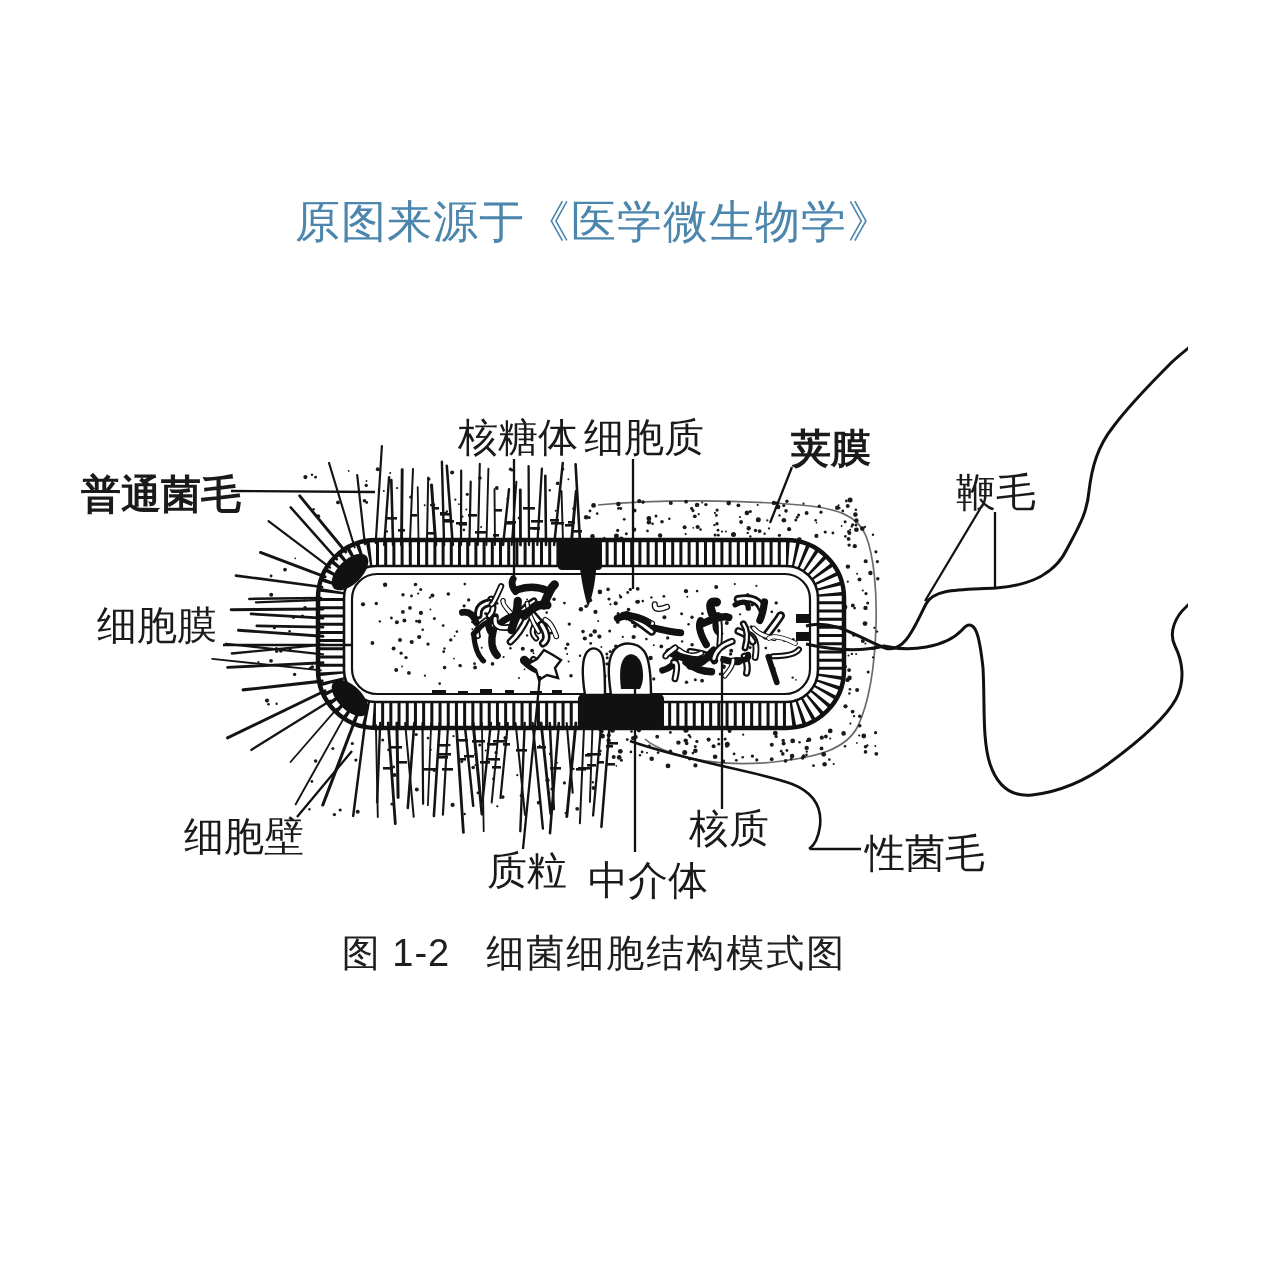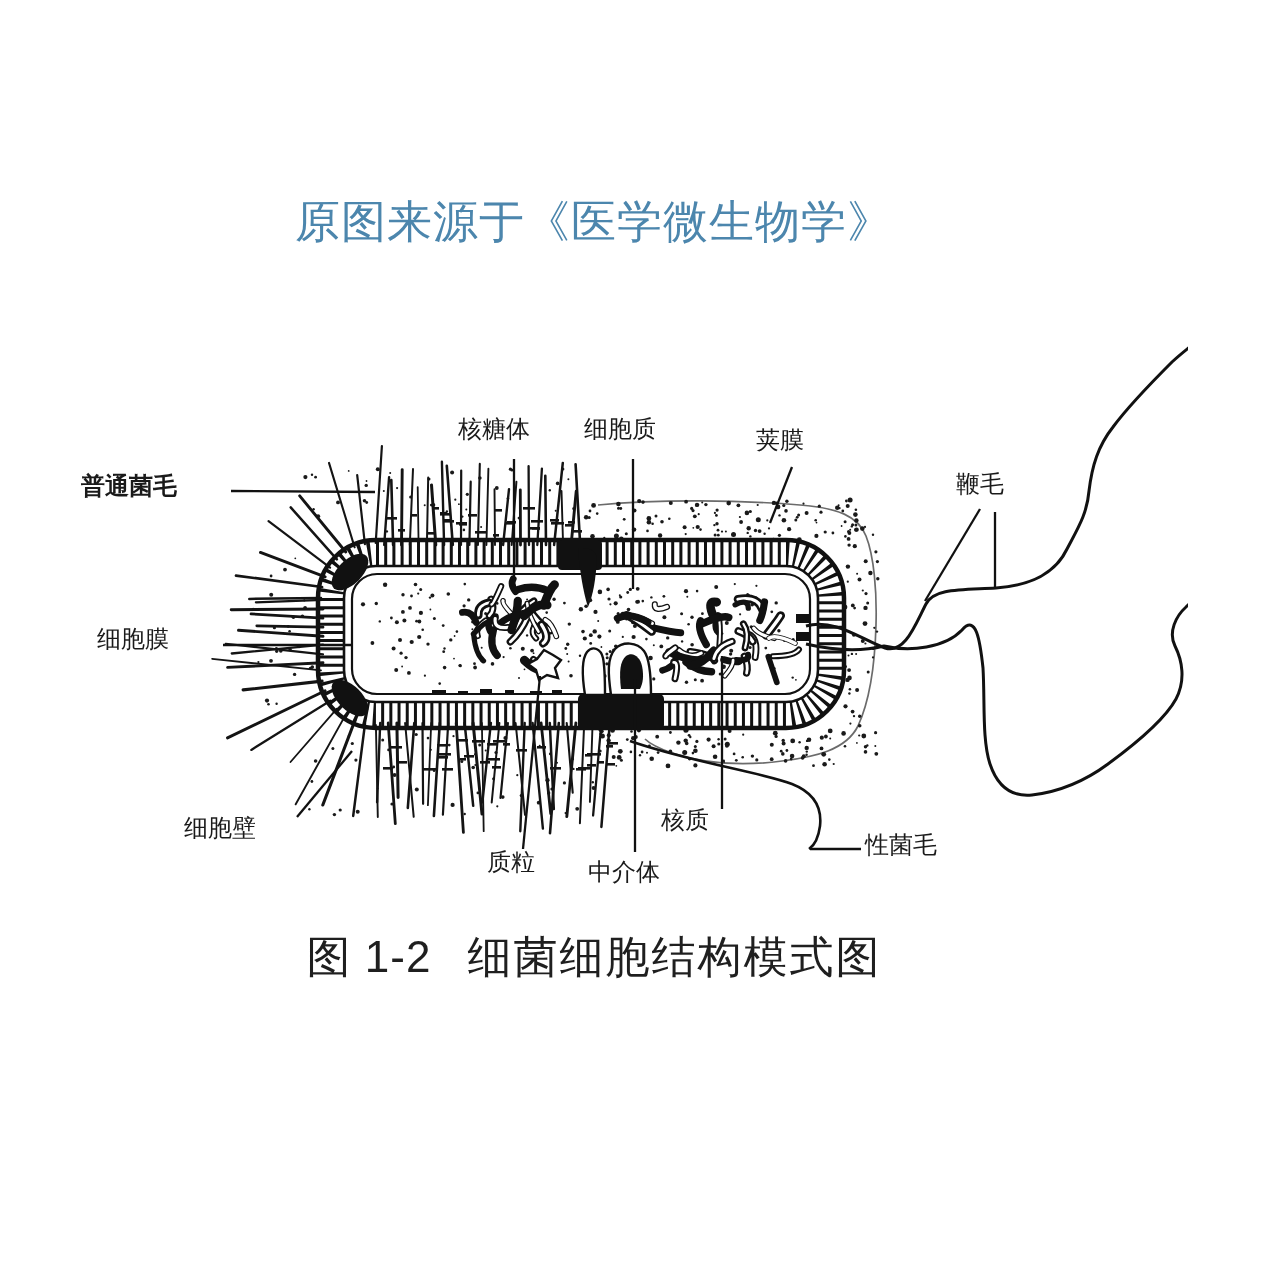--- a/index.html
+++ b/index.html
@@ -7,36 +7,36 @@
     position:relative;width:1188px;height:1280px;background:#fff;overflow:hidden;
     font-family:"Liberation Sans", sans-serif;
     --ink:#1a1a1a; --accent:#4c86ad;
   }
   .stage svg{position:absolute;left:0;top:0;}
   .title{
     position:absolute;left:0;top:192px;width:100%;text-align:center;
     font-size:45px;letter-spacing:1px;color:var(--accent);white-space:nowrap;
   }
   .label{
-    position:absolute;font-size:24px;color:var(--ink);white-space:nowrap;line-height:1;
+    position:absolute;font-size:40px;color:var(--ink);white-space:nowrap;line-height:1;
   }
   .lbl-common-pili{left:81px;top:474px;font-weight:bold;}
-  .lbl-cell-membrane{left:97px;top:627px;}
+  .lbl-cell-membrane{left:97px;top:605px;}
   .lbl-cell-wall{left:184px;top:816px;}
   .lbl-ribosome{left:458px;top:417px;}
   .lbl-cytoplasm{left:584px;top:417px;text-align:center;}
-  .lbl-capsule{left:756px;top:428px;}
+  .lbl-capsule{left:791px;top:428px;font-weight:bold;}
   .lbl-flagellum{left:956px;top:472px;text-align:right;}
   .lbl-plasmid{left:478px;top:850px;margin-left:9px;}
   .lbl-mesosome{left:588px;top:860px;}
-  .lbl-nucleoid{left:661px;top:808px;}
+  .lbl-nucleoid{left:689px;top:808px;}
   .lbl-sex-pili{left:865px;top:833px;}
   .caption{
     position:absolute;left:0;top:928px;width:100%;text-align:center;
-    font-size:44px;color:#1f1f1f;letter-spacing:2px;white-space:nowrap;
+    font-size:38px;color:#1f1f1f;letter-spacing:2px;white-space:nowrap;
   }
   .caption .cap-num{margin-right:36px;letter-spacing:1px;}
 </style>
 </head>
 <body>
 
 <div class="stage" style="--ink: #1a1a1a; --accent: #4c86ad; background: rgb(255, 255, 255);">
 
   <svg width="1280" height="1280" viewBox="0 0 1280 1280">
 

